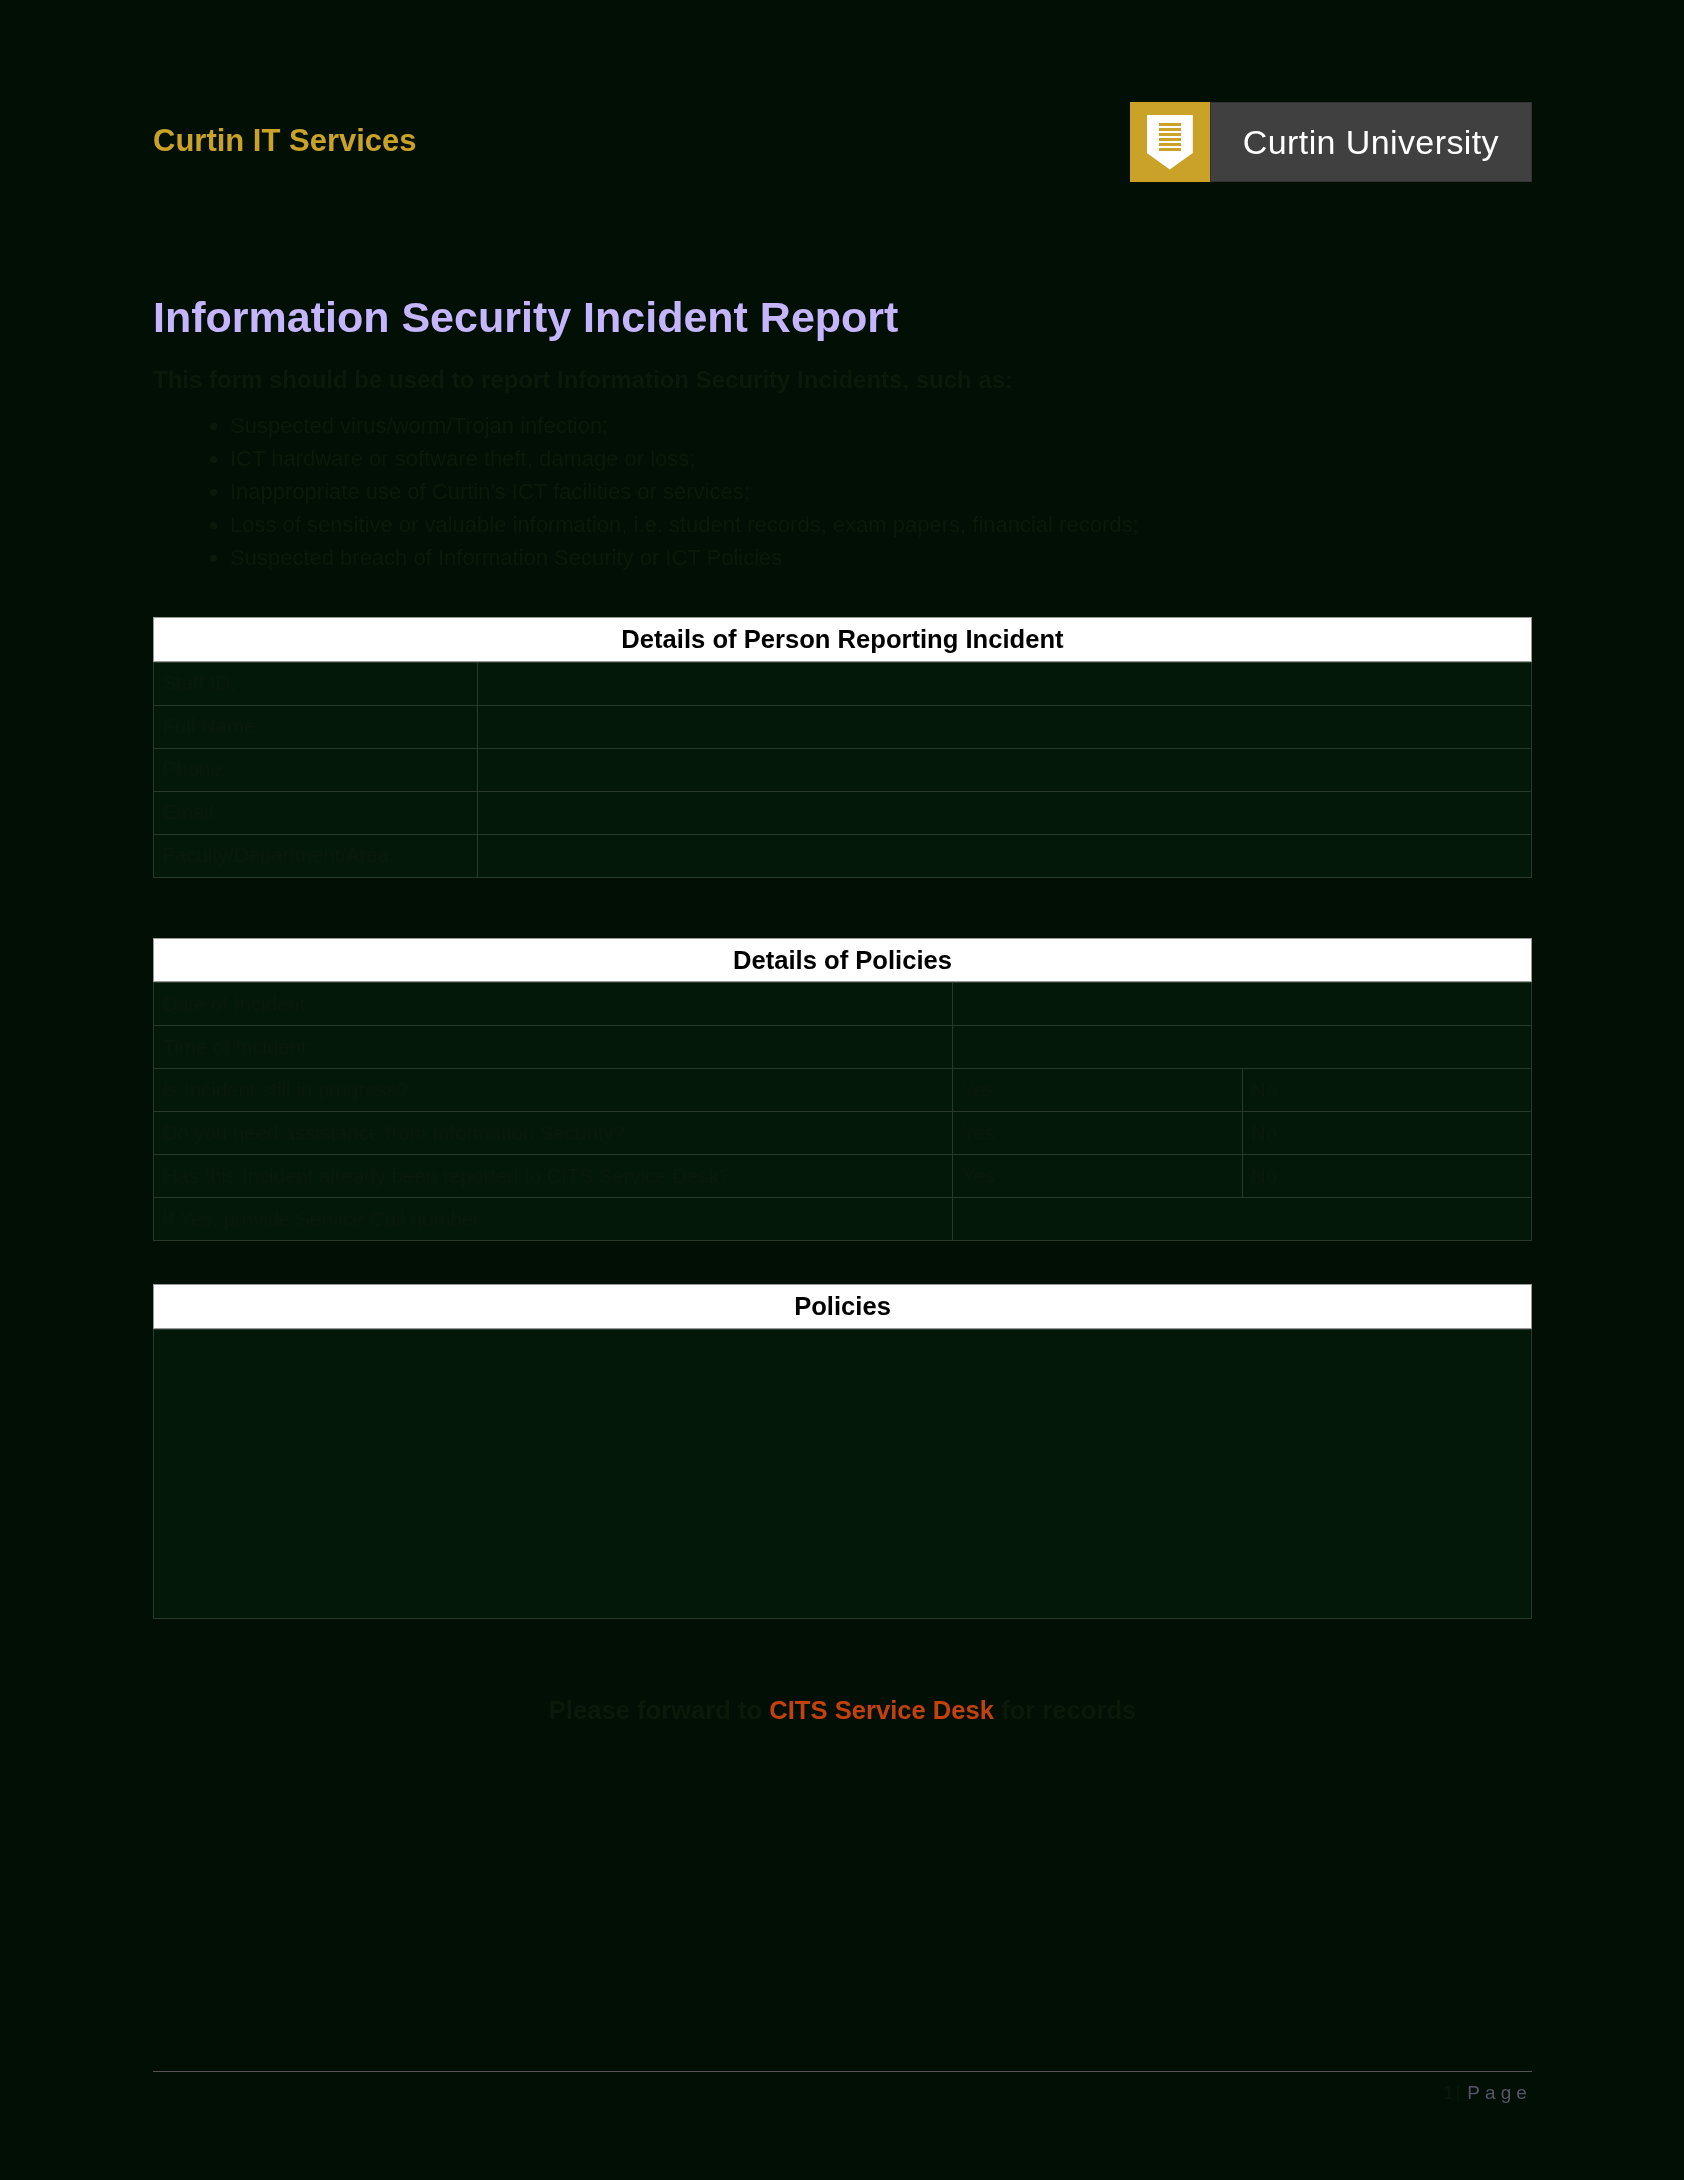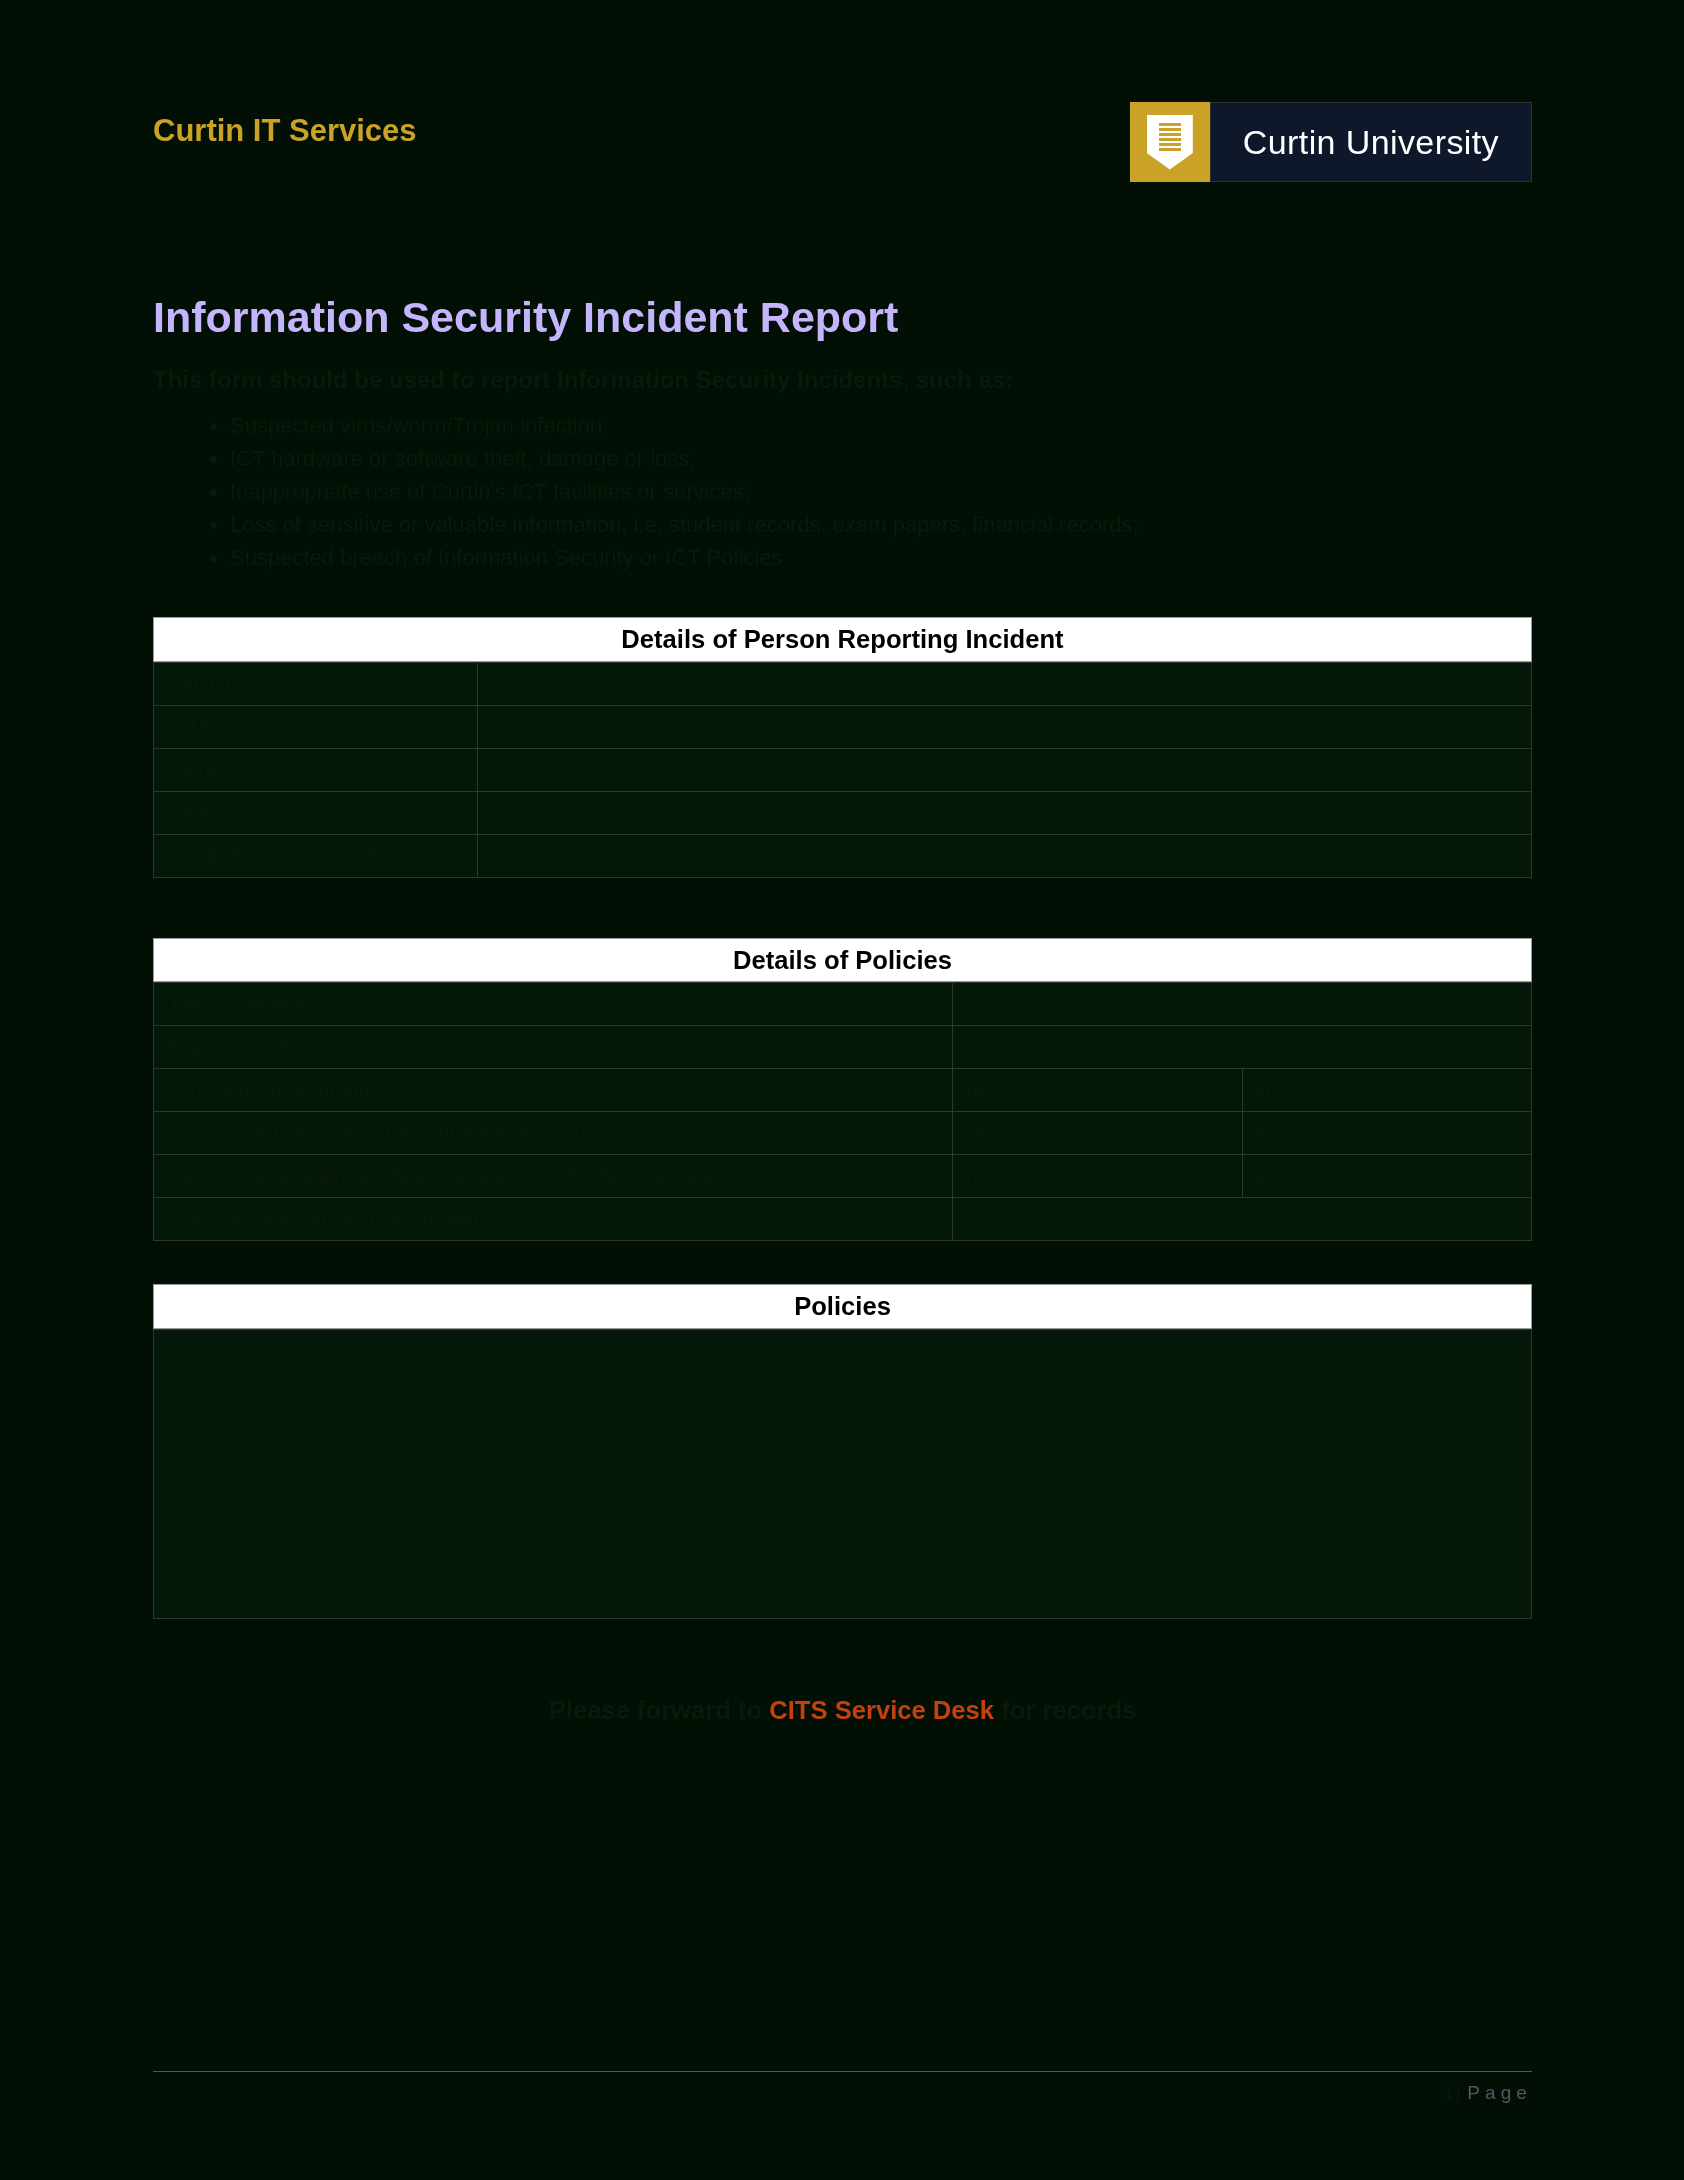--- a/index.html
+++ b/index.html
@@ -15,21 +15,21 @@
   .header-row {
     display: flex;
     justify-content: space-between;
     align-items: flex-start;
     margin-bottom: 111px;
   }
   .dept {
     color: #c9a227;
     font-size: 31px;
     font-weight: 700;
-    margin-top: 11px;
+    margin-top: 21px;
   }
   .uni-logo {
     display: flex;
     align-items: stretch;
     height: 80px;
   }
   .logo-gold {
     background: #c9a227;
     width: 80px;
     display: flex;
@@ -43,21 +43,21 @@
     clip-path: polygon(0 0, 100% 0, 100% 70%, 50% 100%, 0 70%);
     position: relative;
   }
   .shield::after {
     content: "";
     position: absolute;
     top: 8.5px; left: 12px; right: 12px; bottom: 15.3px;
     background: repeating-linear-gradient(#c9a227 0 2.6px, #fff 2.6px 5.1px);
   }
   .logo-black {
-    background: #0f172a;
+    background: #404040;
     color: #fff;
     font-size: 34px;
     padding: 0 32px;
     display: flex;
     align-items: center;
     font-weight: 400;
     letter-spacing: 0.4px;
     border: 0.9px solid #333;
   }
   .title {

